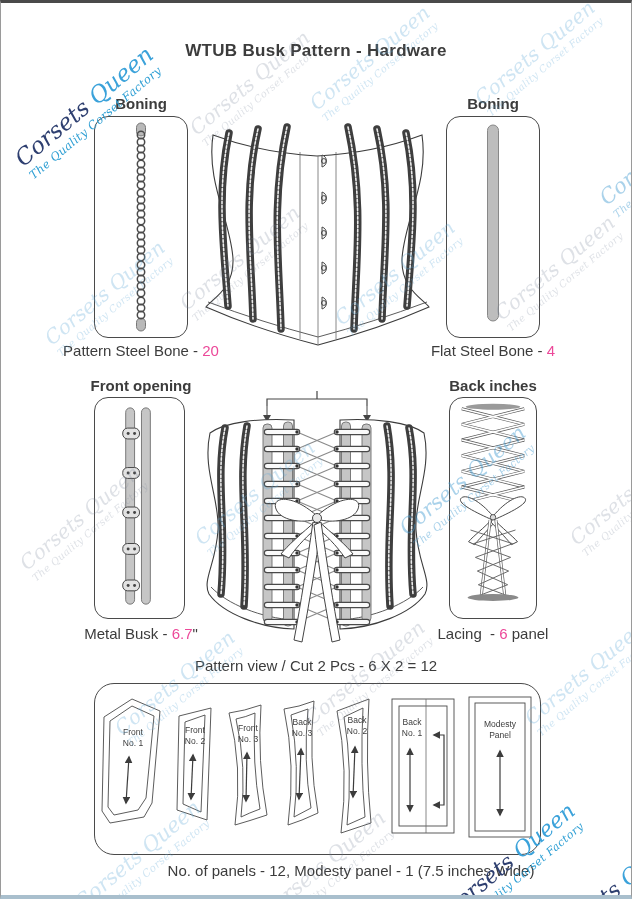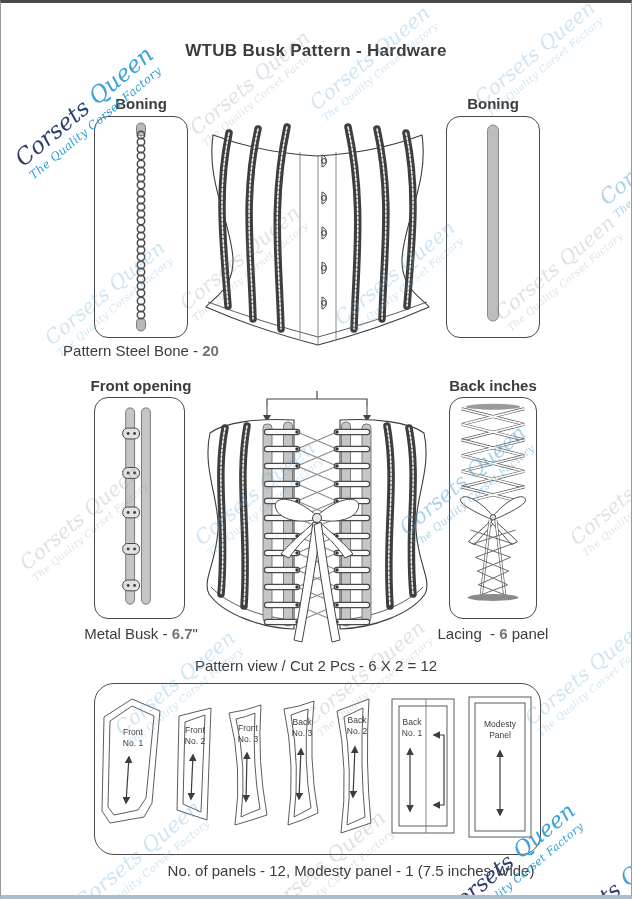--- a/index.html
+++ b/index.html
@@ -7,21 +7,21 @@
     position:relative;width:632px;height:899px;margin:0 auto;background:#fff;
     overflow:hidden;box-sizing:border-box;
     border-top:3px solid #4a4a4a;border-left:1px solid #9a9a9a;border-right:1px solid #9a9a9a;
     border-bottom:4px solid #a9bfcd;
     font-family:"Liberation Sans",sans-serif;color:#3c3c3c;
   }
   .txt{position:absolute;text-align:center;color:#3c3c3c;}
   .title{left:0;right:0;top:38px;font-size:17px;letter-spacing:.3px;font-weight:bold;}
   .h-label{font-size:15px;font-weight:bold;}
   .caption{font-size:15px;}
-  .red{color:#737373;font-weight:bold;}
+  .red{color:#ec4899;font-weight:normal;}
   .box{position:absolute;border:1.3px solid #4a4a4a;border-radius:14px;background:transparent;box-sizing:border-box;}
   .bigbox{position:absolute;border:1.3px solid #4a4a4a;border-radius:20px;box-sizing:border-box;}
   svg{position:absolute;overflow:visible;}
   
   .outline{fill:#ffffff;stroke:#3c3c3c;stroke-width:1.1;}
   .thin{fill:none;stroke:#4a4a4a;stroke-width:0.9;}
   .seam{stroke:#6a6a6a;stroke-width:0.8;}
   .bd{stroke:#3e3e3e;stroke-width:7.5;fill:none;stroke-linecap:round;}
   .bw{stroke:#ededed;stroke-width:1.6;fill:none;stroke-dasharray:2.4 1.9;stroke-linecap:round;}
   .bar{fill:#c6c6c6;stroke:#6e6e6e;stroke-width:0.9;}
@@ -49,20 +49,21 @@
 <body>
 
 <div id="page">
 
   <div class="txt title">WTUB Busk Pattern - Hardware</div>
 
   <div class="txt h-label" style="left:93px;width:94px;top:92px">Boning</div>
   <div class="txt h-label" style="left:445px;width:94px;top:92px">Boning</div>
 
   <div class="txt caption" style="left:40px;width:200px;top:339px"><span>Pattern Steel Bone - </span><span class="red">20</span></div>
+  <div class="txt caption" style="left:392px;width:200px;top:339px"><span>Flat Steel Bone - </span><span class="red">4</span></div>
 
   <div class="txt h-label" style="left:40px;width:200px;top:374px">Front opening</div>
   <div class="txt h-label" style="left:392px;width:200px;top:374px">Back inches</div>
 
   <div class="txt caption" style="left:40px;width:200px;top:622px"><span>Metal Busk - </span><span class="red">6.7</span><span>"</span></div>
   <div class="txt caption" style="left:392px;width:200px;top:622px"><span>Lacing&nbsp; - </span><span class="red">6</span><span> panel</span></div>
 
   <div class="txt caption" style="left:0;right:0;top:654px">Pattern view / Cut 2 Pcs - 6 X 2 = 12</div>
   <div class="txt caption" style="left:70px;right:0;top:859px">No. of panels - 12, Modesty panel - 1 (7.5 inches Wide)</div>
 

